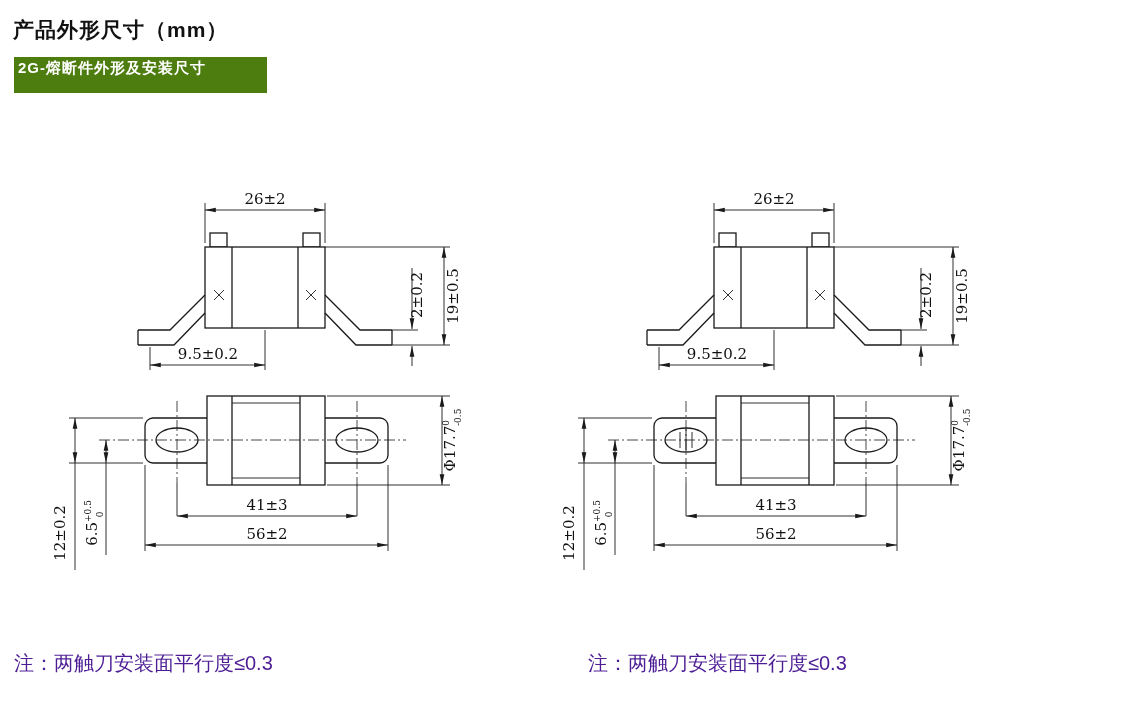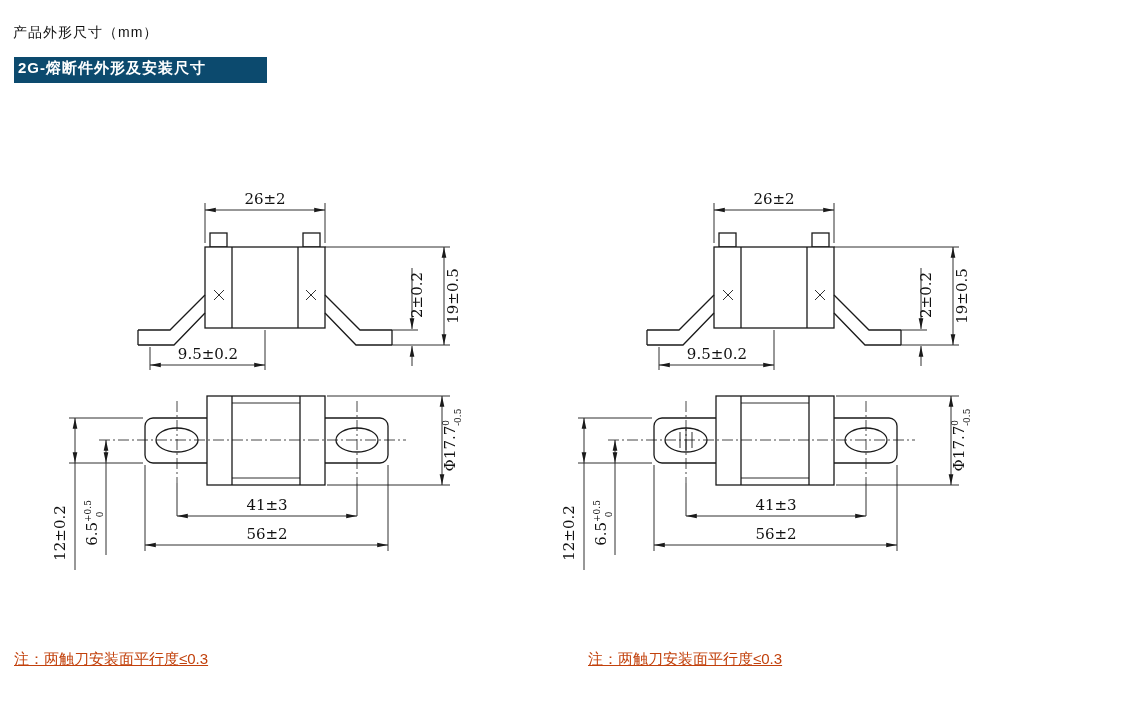--- a/index.html
+++ b/index.html
@@ -1,36 +1,36 @@
 <!DOCTYPE html>
 <html><head>
 <meta charset="utf-8">
 <style>
   html,body{margin:0;padding:0;}
   body{
     width:1122px;height:728px;background:#ffffff;position:relative;
     font-family:"Liberation Sans",sans-serif;color:#111;overflow:hidden;
   }
   .page-title{
-    position:absolute;left:13px;top:24px;font-size:14px;font-weight:normal;
+    position:absolute;left:13px;top:16px;font-size:21px;font-weight:bold;
     letter-spacing:1px;
   }
   .section{position:absolute;top:57px;width:545px;height:660px;}
   .section.left{left:14px;}
   .section.right{left:588px;}
   .hdr{
-    position:absolute;top:0;left:0;height:26px;line-height:22px;
-    background:#0c4a6e;color:#fff;font-weight:bold;font-size:15px;
+    position:absolute;top:0;left:0;height:36px;line-height:22px;
+    background:#4d7c0f;color:#fff;font-weight:bold;font-size:15px;
     padding-left:4px;letter-spacing:1px;box-sizing:border-box;
   }
   .hdr.w1{width:253px;}
   .hdr.w2{width:372px;}
   .drawing{position:absolute;top:26px;left:0;}
   .section.right .drawing{left:-65px;}
-  .note{position:absolute;top:593px;left:0;font-size:15px;color:#c2410c;text-decoration:underline;}
+  .note{position:absolute;top:593px;left:0;font-size:20px;color:#4c1d95;}
   svg text{font-family:"DejaVu Serif",serif;font-size:15px;fill:#111;}
   svg .part{fill:#ffffff;stroke:#1a1a1a;stroke-width:1.3;}
   svg .ln{fill:none;stroke:#1a1a1a;stroke-width:1.3;}
   svg .thin{fill:none;stroke:#1a1a1a;stroke-width:0.9;}
   svg .cl{fill:none;stroke:#1a1a1a;stroke-width:0.8;stroke-dasharray:11 3 2 3;}
 </style>
 </head>
 <body>
 
 <div class="page-title">产品外形尺寸（mm）</div>

